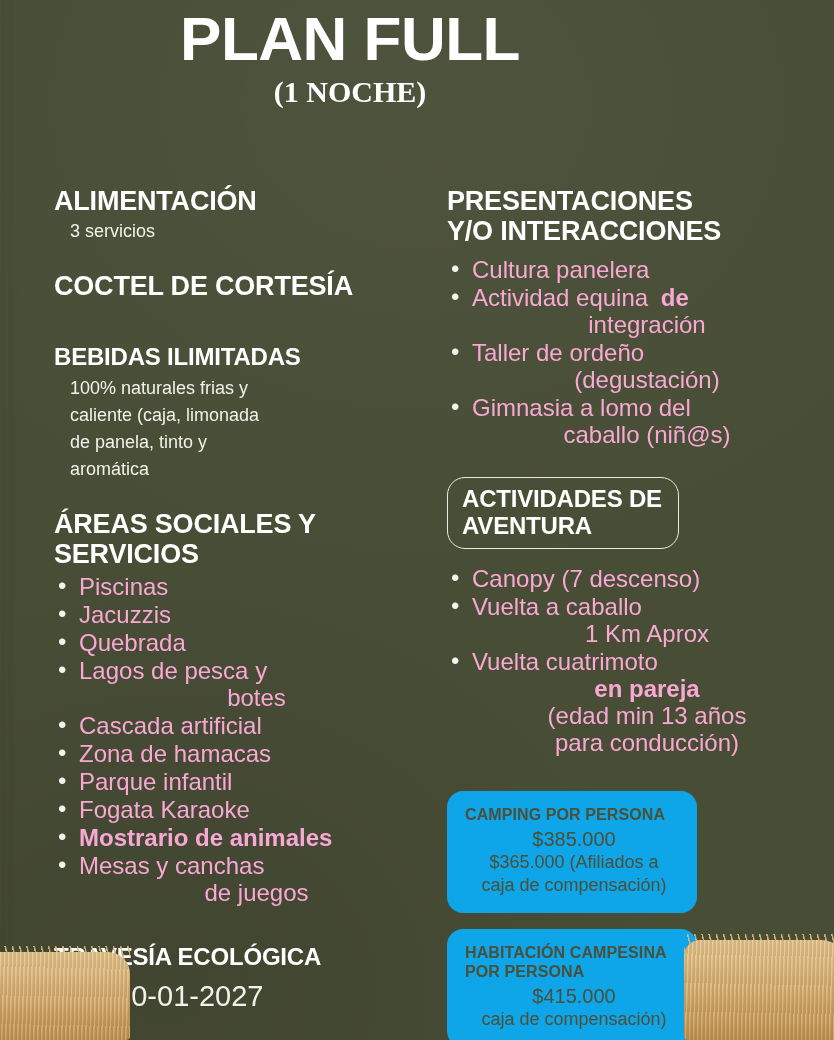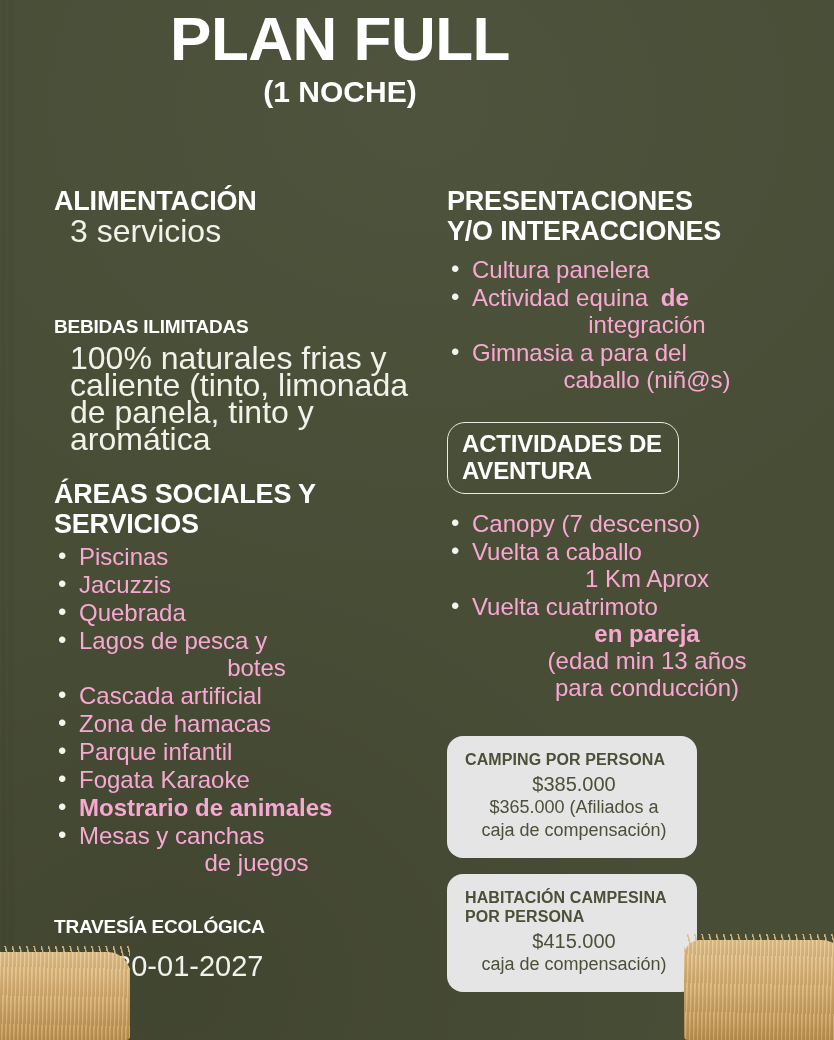--- a/index.html
+++ b/index.html
@@ -61,62 +61,64 @@
         rgba(0,0,0,0) 2px, rgba(0,0,0,0) 7px);
   }
 
   
   #title-block {
     position: absolute;
     top: 10px;
     left: 0;
     width: 680px;
     text-align: center;
+    padding-left: 10px;
   }
   .title-line {
     color: #ffffff;
     font-weight: 700;
     font-size: 62px;
     line-height: 58px;
     letter-spacing: -0.5px;
   }
   .title-sub {
     color: #ffffff;
     font-weight: 700;
     font-size: 30px;
     line-height: 36px;
     letter-spacing: 0px;
     margin-top: 6px;
+    font-family: Liberation Serif, serif;
   }
 
   
   .col {
     position: absolute;
     top: 186px;
   }
   #col-left  { left: 54px; width: 380px; }
   #col-right { left: 447px; width: 375px; }
 
   h2.section-head {
     margin: 0;
     color: #ffffff;
     font-weight: 700;
     font-size: 27px;
     line-height: 30px;
     letter-spacing: -0.2px;
   }
   h2.section-head.lg {
-    font-size: 19px;
+    font-size: 24px;
     line-height: 32px;
   }
   p.section-sub {
     margin: 2px 0 0 16px;
     color: #f2f2ea;
     font-weight: 400;
-    font-size: 32px;
+    font-size: 18px;
     line-height: 27px;
   }
   ul.blist {
     list-style: none;
     margin: 4px 0 0 0;
     padding: 0;
   }
   ul.blist > li {
     position: relative;
     padding-left: 25px;
@@ -148,21 +150,21 @@
     display: inline-block;
     border: 1.6px solid #eceadf;
     border-radius: 18px;
     padding: 7px 16px 9px 14px;
     margin-top: 2px;
   }
   .pill h2 { font-size: 24px; line-height: 27px; }
 
   
   .price-card {
-    background: #e5e5e5;
+    background: #0ea5e9;
     border-radius: 16px;
     padding: 14px 18px 16px 18px;
     box-sizing: border-box;
     width: 250px;
   }
   .price-card .pc-title {
     color: #4b5038;
     font-weight: 700;
     font-size: 16px;
     line-height: 19px;
@@ -194,26 +196,27 @@
     <div class="title-sub">(1 NOCHE)</div>
   </div>
 
   <div class="col" id="col-left">
 
     <h2 class="section-head">ALIMENTACIÓN</h2>
     <p class="section-sub">3 servicios</p>
 
     <div class="gap-m"></div>
 
+    <h2 class="section-head">COCTEL DE CORTESÍA</h2>
 
     <div class="gap-xl"></div>
 
     <h2 class="section-head lg">BEBIDAS ILIMITADAS</h2>
     <p class="section-sub">100% naturales frias y</p>
-    <p class="section-sub" style="margin-top:0">caliente (tinto, limonada</p>
+    <p class="section-sub" style="margin-top:0">caliente (caja, limonada</p>
     <p class="section-sub" style="margin-top:0">de panela, tinto y</p>
     <p class="section-sub" style="margin-top:0">aromática</p>
 
     <div class="gap-m"></div>
 
     <h2 class="section-head">ÁREAS SOCIALES Y</h2>
     <h2 class="section-head">SERVICIOS</h2>
 
     <ul class="blist">
       <li><span>Piscinas</span></li>
@@ -248,21 +251,25 @@
     <ul class="blist" style="margin-top:10px">
       <li>
         <span>Cultura panelera</span>
       </li>
       <li>
         <span>Actividad equina</span>
         <span class="semi" style="margin-left:6px">de</span>
         <span class="cont">integración</span>
       </li>
       <li>
-        <span>Gimnasia a para del</span>
+        <span>Taller de ordeño</span>
+        <span class="cont">(degustación)</span>
+      </li>
+      <li>
+        <span>Gimnasia a lomo del</span>
         <span class="cont">caballo (niñ@s)</span>
       </li>
     </ul>
 
     <div class="gap-m"></div>
 
     <div class="pill">
       <h2 class="section-head">ACTIVIDADES DE</h2>
       <h2 class="section-head">AVENTURA</h2>
     </div>

